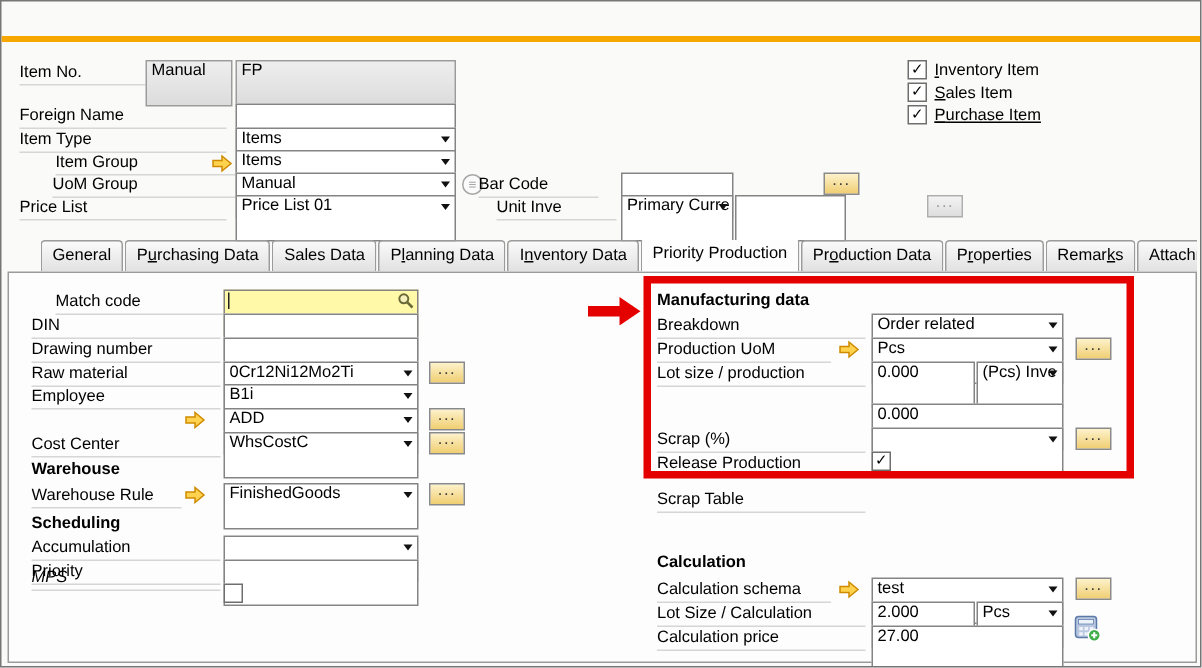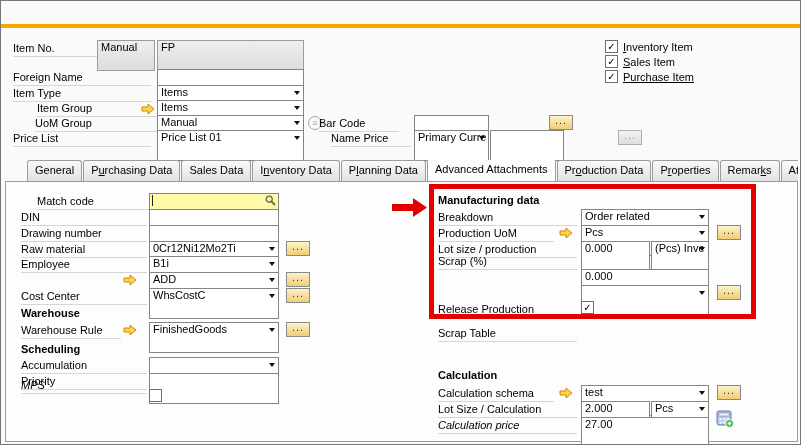--- a/index.html
+++ b/index.html
@@ -61,39 +61,39 @@
   <div class="fld sel" style="left:156px;top:114px;width:147px;"><span>Manual</span><span class="dda"></span></div>
   <span class="cicon" style="left:307px;top:115px;">≡</span>
 
   <div class="lbl" style="left:12px;top:131px;width:138px;">Price List</div>
   <div class="fld sel" style="left:156px;top:129px;width:147px;"><span>Price List 01</span><span class="dda"></span></div>
 
   <div class="lbl" style="left:318px;top:116px;width:80px;">Bar Code</div>
   <div class="fld" style="left:413px;top:114px;width:75px;"></div>
   <div class="browse" style="left:548px;top:114px;">...</div>
 
-  <div class="lbl" style="left:330px;top:131px;width:80px;">Name Price</div>
+  <div class="lbl" style="left:330px;top:131px;width:80px;">Unit Inve</div>
   <div class="fld sel" style="left:413px;top:129px;width:75px;"><span>Primary Curre</span><span class="dda"></span></div>
   <div class="fld" style="left:489px;top:129px;width:74px;"></div>
   <div class="browse disabled" style="left:617px;top:129px;">...</div>
 
   <span class="cb" style="left:604px;top:39px;">✓</span>
   <span class="cblbl" style="left:622px;top:40px;"><u>I</u>nventory Item</span>
   <span class="cb" style="left:604px;top:54px;">✓</span>
   <span class="cblbl" style="left:622px;top:55px;"><u>S</u>ales Item</span>
   <span class="cb" style="left:604px;top:69px;">✓</span>
   <span class="cblbl" style="left:622px;top:70px;text-decoration:underline;"><u>P</u>urchase Item</span>
 
   <div class="tabs">
     <div class="tab">General</div>
     <div class="tab">P<u>u</u>rchasing Data</div>
     <div class="tab">Sales Data</div>
+    <div class="tab">P<u>l</u>anning Data</div>
     <div class="tab">I<u>n</u>ventory Data</div>
-    <div class="tab">P<u>l</u>anning Data</div>
-    <div class="tab active">Advanced Attachments</div>
+    <div class="tab active">Priority Production</div>
     <div class="tab">Pr<u>o</u>duction Data</div>
     <div class="tab">P<u>r</u>operties</div>
     <div class="tab">Remar<u>k</u>s</div>
     <div class="tab">Attachments</div>
   </div>
 
   <div class="panel"></div>
 
   <div class="lbl" style="left:36px;top:194px;width:126px;">Match code</div>
   <div class="fld yellow" style="left:148px;top:192px;width:130px;">
@@ -153,21 +153,21 @@
   <svg class="alink" style="left:558px;top:226px;" viewBox="0 0 14 12">
       <path d="M1 4 h6 V1 L13 6 7 11 V8 H1 Z" fill="#ffd34f" stroke="#cf8a00"></path>
     </svg>
   <div class="fld sel" style="left:580px;top:224px;width:128px;"><span>Pcs</span><span class="dda"></span></div>
   <div class="browse" style="left:716px;top:224px;">...</div>
 
   <div class="lbl" style="left:437px;top:242px;width:139px;">Lot size / production</div>
   <div class="fld" style="left:580px;top:240px;width:69px;">0.000</div>
   <div class="fld sel" style="left:650px;top:240px;width:58px;"><span>(Pcs) Inve</span><span class="dda"></span></div>
 
-  <div class="lbl" style="left:437px;top:254px;width:139px;">Scrap (%)</div>
+  <div class="lbl" style="left:437px;top:286px;width:139px;">Scrap (%)</div>
   <div class="fld" style="left:580px;top:268px;width:128px;">0.000</div>
 
   <div class="lbl" style="left:437px;top:286px;width:139px;margin-top:40px;">Scrap Table</div>
   <div class="fld sel" style="left:580px;top:284px;width:128px;"><span></span><span class="dda"></span></div>
   <div class="browse" style="left:716px;top:284px;">...</div>
 
   <div class="lbl" style="left:437px;top:302px;width:139px;">Release Production</div>
   <span class="cb" style="left:580px;top:300px;">✓</span>
 
   <div class="hdr" style="left:437px;top:368px;">Calculation</div>
@@ -176,21 +176,21 @@
   <svg class="alink" style="left:558px;top:386px;" viewBox="0 0 14 12">
       <path d="M1 4 h6 V1 L13 6 7 11 V8 H1 Z" fill="#ffd34f" stroke="#cf8a00"></path>
     </svg>
   <div class="fld sel" style="left:580px;top:384px;width:128px;"><span>test</span><span class="dda"></span></div>
   <div class="browse" style="left:716px;top:384px;">...</div>
 
   <div class="lbl" style="left:437px;top:402px;width:139px;">Lot Size / Calculation</div>
   <div class="fld" style="left:580px;top:400px;width:69px;">2.000</div>
   <div class="fld sel" style="left:650px;top:400px;width:58px;"><span>Pcs</span><span class="dda"></span></div>
 
-  <div class="lbl" style="left:437px;top:418px;width:139px;font-style:italic;">Calculation price</div>
+  <div class="lbl" style="left:437px;top:418px;width:139px;">Calculation price</div>
   <div class="fld" style="left:580px;top:416px;width:128px;">27.00</div>
   <svg style="position:absolute;left:715px;top:409px;" width="18" height="18" viewBox="0 0 18 18">
     <rect x="1" y="1" width="14" height="14" rx="2" fill="#b9c8e0" stroke="#5b7aa8"></rect>
     <rect x="3" y="3" width="10" height="3" fill="#eef3fa" stroke="#5b7aa8" stroke-width="0.5"></rect>
     <rect x="3.5" y="8" width="2.4" height="2.2" fill="#eef3fa"></rect>
       <rect x="7" y="8" width="2.4" height="2.2" fill="#eef3fa"></rect>
       <rect x="10.5" y="8" width="2.4" height="2.2" fill="#eef3fa"></rect>
     <rect x="3.5" y="11.5" width="2.4" height="2.2" fill="#eef3fa"></rect>
       <rect x="7" y="11.5" width="2.4" height="2.2" fill="#eef3fa"></rect>
     <circle cx="13.5" cy="13.5" r="4" fill="#3fae49" stroke="#fff"></circle>

